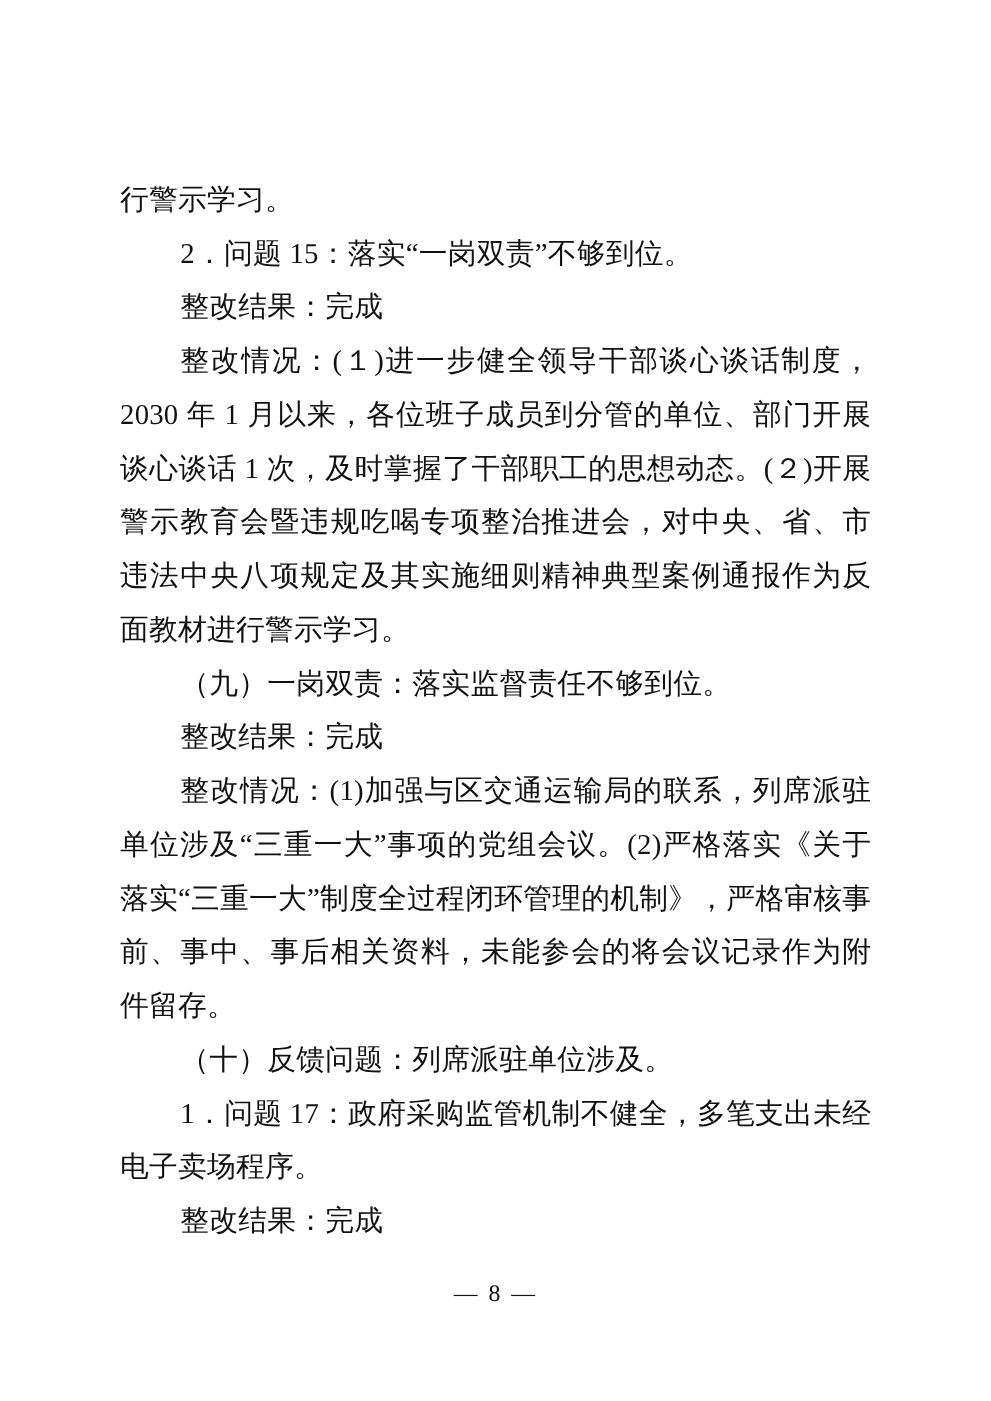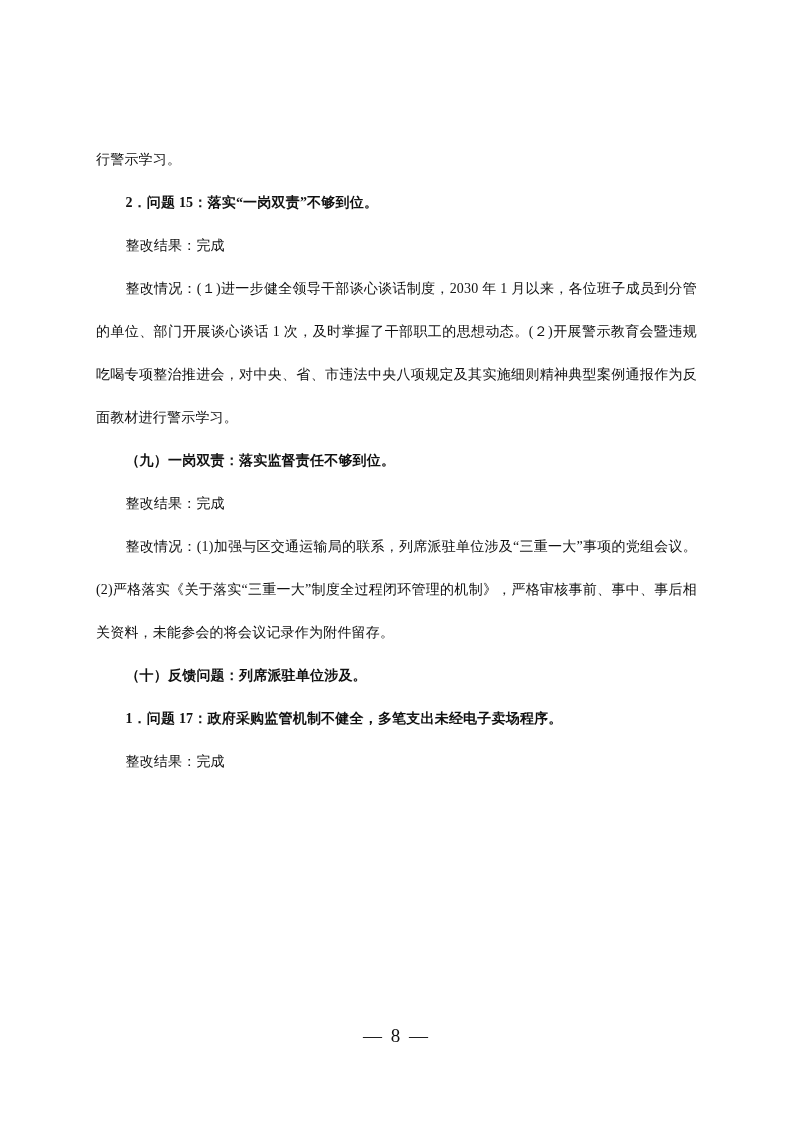--- a/index.html
+++ b/index.html
@@ -15,35 +15,35 @@
     overflow: hidden;
   }
   .page {
     position: relative;
     width: 793px;
     height: 1121px;
     box-sizing: border-box;
     padding: 138px 96px 0 96px;
   }
   .doc-body {
-    font-size: 14px;
+    font-size: 23px;
     line-height: 43px;
     text-align: justify;
     text-justify: inter-ideograph;
     letter-spacing: 0.2px;
   }
   .para {
     margin: 0;
     text-indent: 0;
   }
   .para.indent {
     text-indent: 2.1em;
   }
   .heading {
-    font-weight: bold;
+    font-weight: normal;
   }
   .page-number {
     position: absolute;
     left: 0;
     right: 0;
     bottom: 74px;
     text-align: center;
     font-size: 19px;
     font-family: "Liberation Serif", "DejaVu Serif", serif;
     letter-spacing: 2px;

